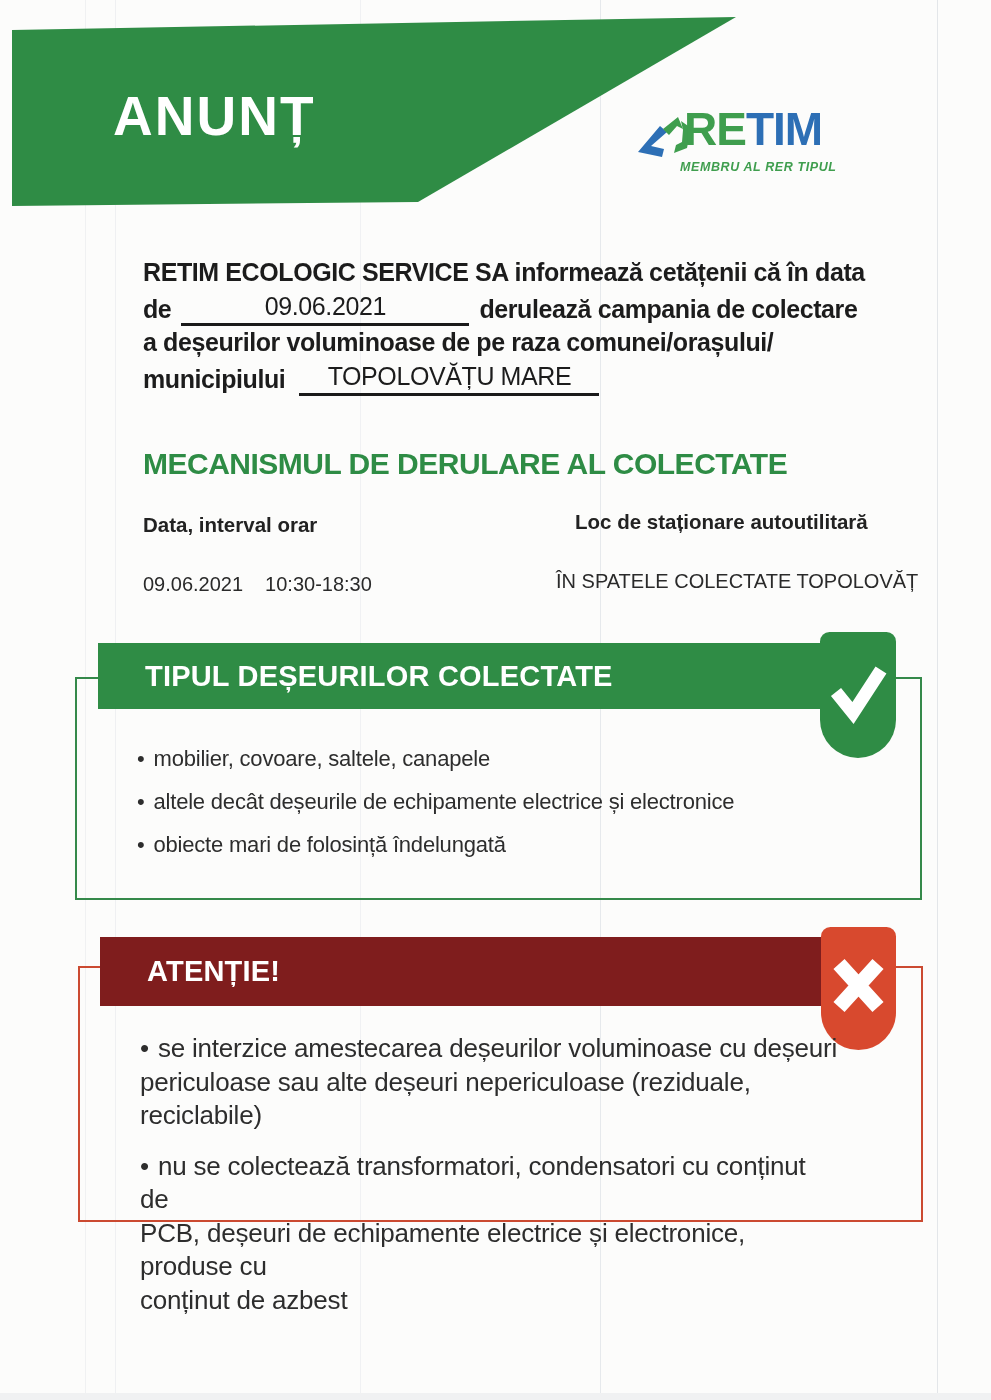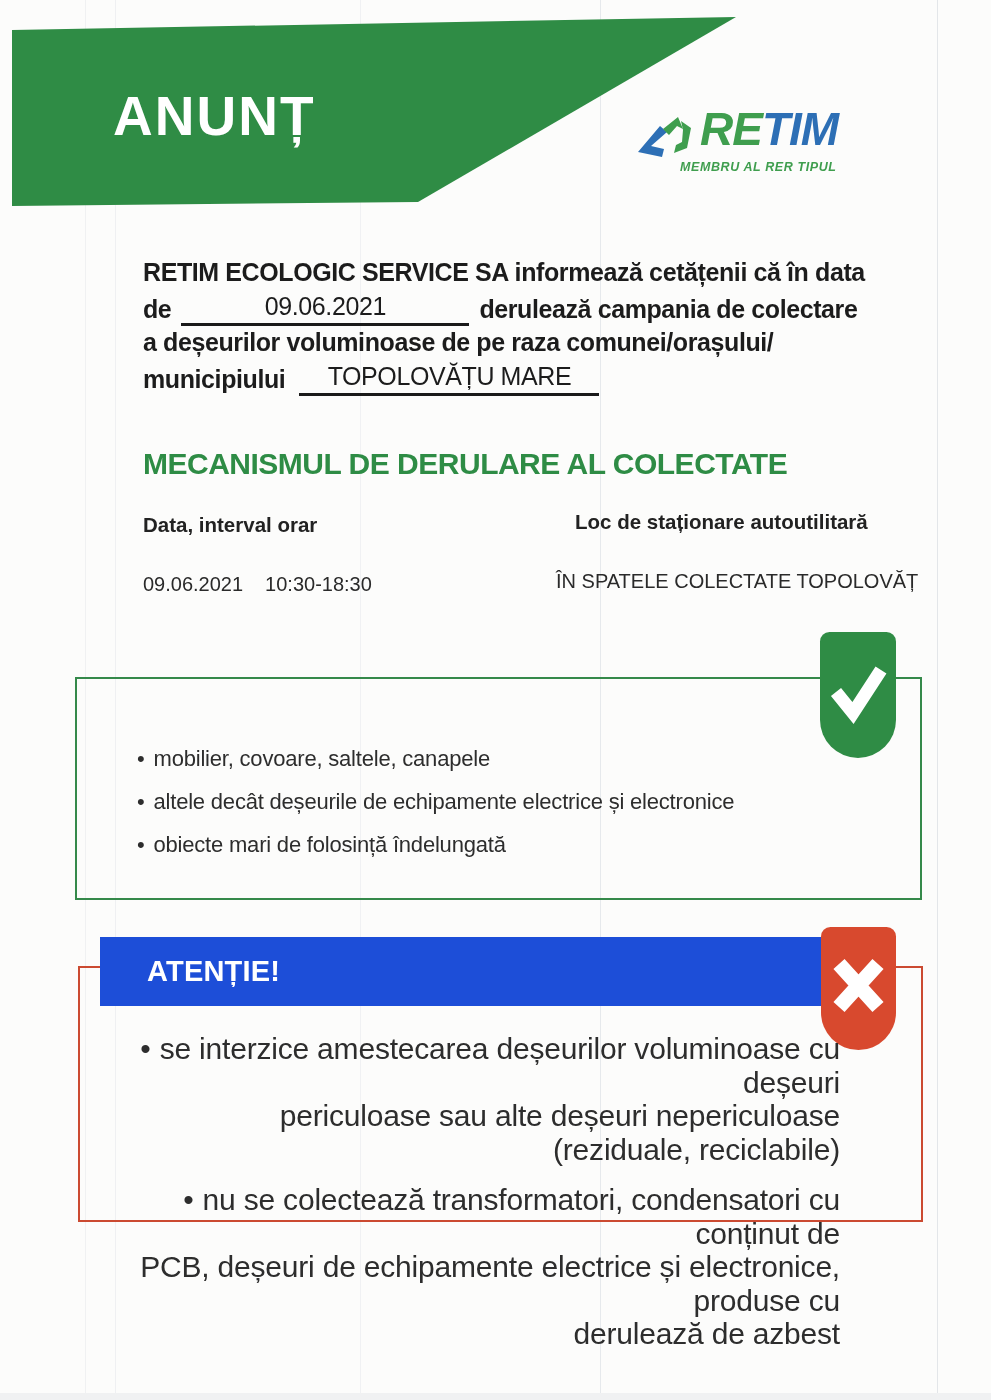--- a/index.html
+++ b/index.html
@@ -27,22 +27,22 @@
   }
   .anunt{
     position:absolute;left:113px;top:84px;
     font-size:55px;font-weight:700;color:#ffffff;letter-spacing:2px;
   }
 
   
   .logo{position:absolute;left:636px;top:110px;width:240px;height:80px;}
   .logo-icon{position:absolute;left:0;top:6px;}
   .logo-text{
-    position:absolute;left:64px;top:-8px;
-    font-size:46px;font-weight:700;font-style:italic;letter-spacing:-1px;white-space:nowrap;
+    position:absolute;left:48px;top:-8px;
+    font-size:46px;font-weight:700;letter-spacing:-1px;white-space:nowrap;
   }
   .logo-re{color:#3f9e4e;}
   .logo-tim{color:#2d6fb5;}
   .logo-tagline{
     position:absolute;left:44px;top:50px;
     font-size:12.5px;font-weight:700;font-style:italic;color:#3f9e4e;
     letter-spacing:.6px;white-space:nowrap;
   }
 
   
@@ -70,34 +70,34 @@
   .col-v1 .time{margin-left:22px;}
   .col-v2{left:556px;top:570px;}
 
   
   .sec-box{position:absolute;background:transparent;}
   .green-box{left:75px;top:677px;width:843px;height:219px;border:2px solid #35894a;}
   .red-box{left:78px;top:966px;width:841px;height:252px;border:2px solid #cb4a31;}
 
   .sec-bar{position:absolute;display:flex;align-items:center;}
   .green-bar{left:98px;top:643px;width:772px;height:66px;background:#2f8c45;}
-  .red-bar{left:100px;top:937px;width:771px;height:69px;background:#1d4ed8;}
+  .red-bar{left:100px;top:937px;width:771px;height:69px;background:#7f1d1d;}
   .sec-bar .bar-title{
     padding-left:47px;font-size:29px;font-weight:700;color:#fff;letter-spacing:.2px;white-space:nowrap;
   }
 
   .badge{position:absolute;border-radius:10px 10px 40px 40px;}
   .green-badge{left:820px;top:632px;width:76px;height:126px;background:#2f8c45;}
   .red-badge{left:821px;top:927px;width:75px;height:123px;background:#d8492e;}
   .badge svg{display:block;margin:0 auto;}
 
   .bullets{position:absolute;font-weight:400;color:#2d2d2d;}
   .green-bullets{left:137px;top:744px;width:720px;font-size:22px;letter-spacing:-.2px;}
   .green-bullets .item{margin:0 0 13px 0;line-height:30px;}
-  .red-bullets{left:140px;top:1032px;width:700px;font-size:30px;letter-spacing:-.2px;text-align:right;}
+  .red-bullets{left:140px;top:1032px;width:700px;font-size:26px;letter-spacing:-.2px;}
   .red-bullets .item{margin:0 0 17px 0;line-height:33.5px;}
   .bullet-line.first::before{content:"\2022";margin-right:9px;}
 </style>
 </head>
 <body>
 
 <div class="page">
 
   <div class="vline vl-a"></div>
   <div class="vline vl-b"></div>
@@ -128,20 +128,23 @@
 
   <div class="mech-heading">MECANISMUL DE DERULARE AL COLECTATE</div>
   <div class="col-h col-h1">Data, interval orar</div>
   <div class="col-h col-h2">Loc de staționare autoutilitară</div>
   <div class="col-v col-v1">
     <span>09.06.2021</span><span class="time">10:30-18:30</span>
   </div>
   <div class="col-v col-v2">ÎN SPATELE COLECTATE TOPOLOVĂȚ</div>
 
   <div class="sec-box green-box"></div>
+  <div class="sec-bar green-bar">
+    <span class="bar-title">TIPUL DEȘEURILOR COLECTATE</span>
+  </div>
   <div class="badge green-badge">
     <svg width="76" height="126" viewBox="0 0 76 126">
       <polyline points="16,60 33,81 61,38" fill="none" stroke="#ffffff" stroke-width="13"></polyline>
     </svg>
   </div>
   <div class="bullets green-bullets">
     <p class="item"><span class="bullet-line first">mobilier, covoare, saltele, canapele</span></p>
     <p class="item"><span class="bullet-line first">altele decât deșeurile de echipamente electrice și electronice</span></p>
     <p class="item"><span class="bullet-line first">obiecte mari de folosință îndelungată</span></p>
   </div>
@@ -156,17 +159,17 @@
     </svg>
   </div>
   <div class="bullets red-bullets">
     <p class="item">
       <span class="bullet-line first">se interzice amestecarea deșeurilor voluminoase cu deșeuri</span><br>
       <span class="bullet-line">periculoase sau alte deșeuri nepericuloase (reziduale, reciclabile)</span>
     </p>
     <p class="item">
       <span class="bullet-line first">nu se colectează transformatori, condensatori cu conținut de</span><br>
       <span class="bullet-line">PCB, deșeuri de echipamente electrice și electronice, produse cu</span><br>
-      <span class="bullet-line">derulează de azbest</span>
+      <span class="bullet-line">conținut de azbest</span>
     </p>
   </div>
 
 </div>
 
 </body></html>

